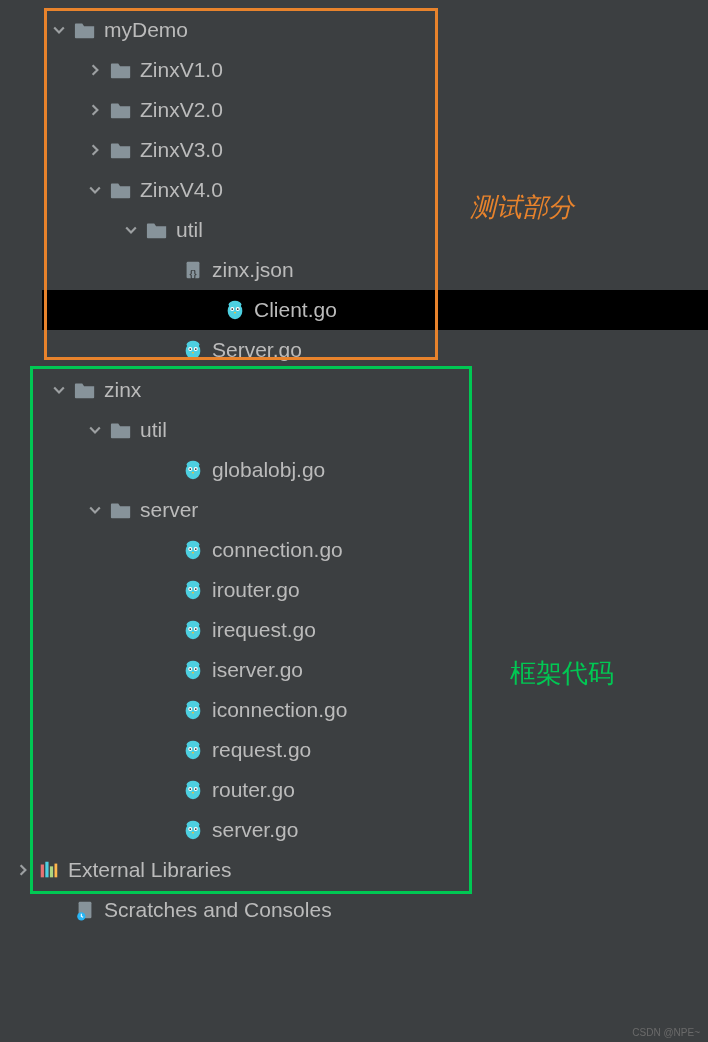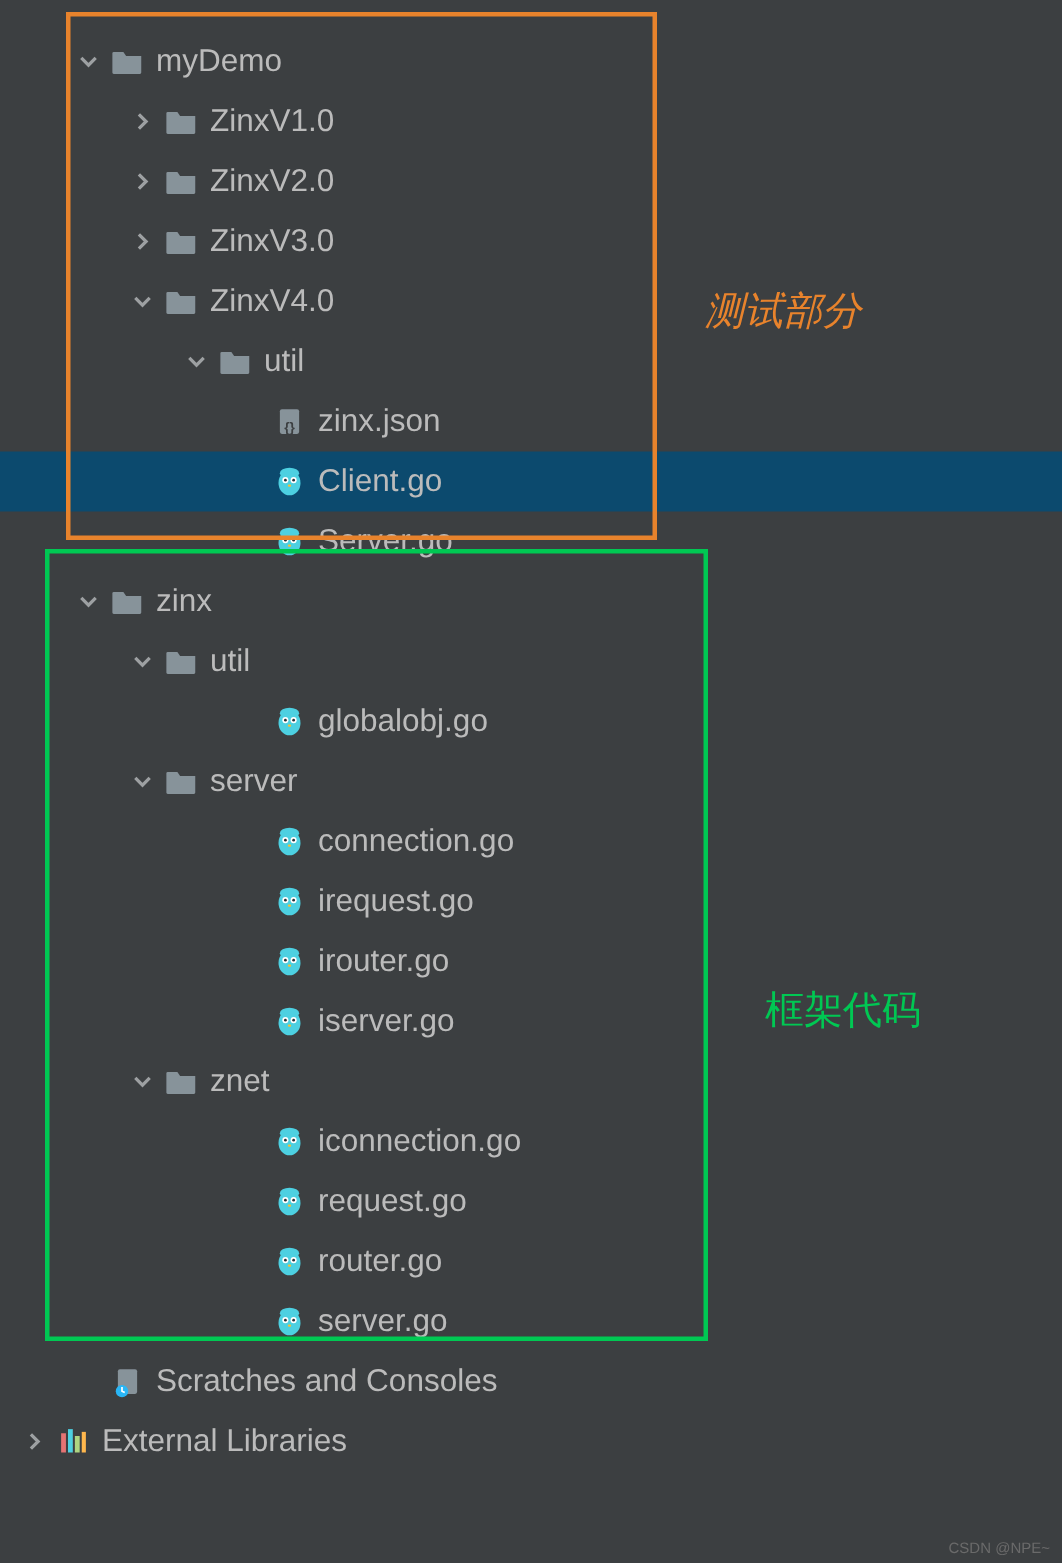--- a/index.html
+++ b/index.html
@@ -6,31 +6,32 @@
     body {
       background: #3c3f41;
       font-family: -apple-system, BlinkMacSystemFont, "Segoe UI", sans-serif;
       font-size: 21px;
       color: #bbbbbb;
       width: 708px;
       height: 1042px;
       overflow: hidden;
       position: relative;
     }
-    .tree { padding-top: 21px; }
+    .tree { padding-top: 10px; }
     .row {
       display: flex;
       align-items: center;
       height: 40px;
       padding-left: 12px;
       cursor: pointer;
       position: relative;
     }
     .row.selected {
-      background: #0c4a6e;
+      background: #000000;
+      margin-left: 42px;
     }
     .indent { display: inline-block; }
     .arrow {
       width: 22px;
       height: 22px;
       display: inline-flex;
       align-items: center;
       justify-content: center;
       color: #8c8c8c;
       font-size: 13px;
@@ -278,69 +279,55 @@
         <svg viewBox="0 0 24 24" width="22" height="22">
           <ellipse cx="12" cy="13" rx="8" ry="9" fill="#4dd0e1"></ellipse>
           <ellipse cx="12" cy="6" rx="7" ry="4" fill="#4dd0e1"></ellipse>
           <circle cx="9" cy="11" r="2.2" fill="#fff"></circle>
           <circle cx="15" cy="11" r="2.2" fill="#fff"></circle>
           <circle cx="9" cy="11" r="1" fill="#263238"></circle>
           <circle cx="15" cy="11" r="1" fill="#263238"></circle>
           <ellipse cx="12" cy="15" rx="1.2" ry="0.8" fill="#fbc02d"></ellipse>
         </svg>
       </span>
+      <span class="label">irouter.go</span>
+    </div>
+    <div class="row">
+      <span class="indent" style="width: 144px;"></span>
+      <span class="arrow spacer">&nbsp;</span>
+      <span class="icon">
+        <svg viewBox="0 0 24 24" width="22" height="22">
+          <ellipse cx="12" cy="13" rx="8" ry="9" fill="#4dd0e1"></ellipse>
+          <ellipse cx="12" cy="6" rx="7" ry="4" fill="#4dd0e1"></ellipse>
+          <circle cx="9" cy="11" r="2.2" fill="#fff"></circle>
+          <circle cx="15" cy="11" r="2.2" fill="#fff"></circle>
+          <circle cx="9" cy="11" r="1" fill="#263238"></circle>
+          <circle cx="15" cy="11" r="1" fill="#263238"></circle>
+          <ellipse cx="12" cy="15" rx="1.2" ry="0.8" fill="#fbc02d"></ellipse>
+        </svg>
+      </span>
       <span class="label">irequest.go</span>
     </div>
     <div class="row">
       <span class="indent" style="width: 144px;"></span>
       <span class="arrow spacer">&nbsp;</span>
       <span class="icon">
         <svg viewBox="0 0 24 24" width="22" height="22">
           <ellipse cx="12" cy="13" rx="8" ry="9" fill="#4dd0e1"></ellipse>
           <ellipse cx="12" cy="6" rx="7" ry="4" fill="#4dd0e1"></ellipse>
           <circle cx="9" cy="11" r="2.2" fill="#fff"></circle>
           <circle cx="15" cy="11" r="2.2" fill="#fff"></circle>
           <circle cx="9" cy="11" r="1" fill="#263238"></circle>
           <circle cx="15" cy="11" r="1" fill="#263238"></circle>
           <ellipse cx="12" cy="15" rx="1.2" ry="0.8" fill="#fbc02d"></ellipse>
         </svg>
       </span>
-      <span class="label">irouter.go</span>
-    </div>
-    <div class="row">
-      <span class="indent" style="width: 144px;"></span>
-      <span class="arrow spacer">&nbsp;</span>
-      <span class="icon">
-        <svg viewBox="0 0 24 24" width="22" height="22">
-          <ellipse cx="12" cy="13" rx="8" ry="9" fill="#4dd0e1"></ellipse>
-          <ellipse cx="12" cy="6" rx="7" ry="4" fill="#4dd0e1"></ellipse>
-          <circle cx="9" cy="11" r="2.2" fill="#fff"></circle>
-          <circle cx="15" cy="11" r="2.2" fill="#fff"></circle>
-          <circle cx="9" cy="11" r="1" fill="#263238"></circle>
-          <circle cx="15" cy="11" r="1" fill="#263238"></circle>
-          <ellipse cx="12" cy="15" rx="1.2" ry="0.8" fill="#fbc02d"></ellipse>
-        </svg>
-      </span>
       <span class="label">iserver.go</span>
     </div>
     <div class="row">
-      <span class="indent" style="width: 72px;"></span>
-      <span class="arrow">
-        <svg width="12" height="12" viewBox="0 0 10 10">
-          <path d="M1 3l4 4 4-4" stroke="#9da0a2" stroke-width="1.8" fill="none"></path>
-        </svg>
-      </span>
-      <span class="icon folder-icon">
-        <svg viewBox="0 0 24 20">
-          <path fill="#87939a" d="M2 3h7l2 3h11v12a1 1 0 0 1-1 1H2a1 1 0 0 1-1-1V4a1 1 0 0 1 1-1z"></path>
-        </svg>
-      </span>
-      <span class="label">znet</span>
-    </div>
-    <div class="row">
       <span class="indent" style="width: 144px;"></span>
       <span class="arrow spacer">&nbsp;</span>
       <span class="icon">
         <svg viewBox="0 0 24 24" width="22" height="22">
           <ellipse cx="12" cy="13" rx="8" ry="9" fill="#4dd0e1"></ellipse>
           <ellipse cx="12" cy="6" rx="7" ry="4" fill="#4dd0e1"></ellipse>
           <circle cx="9" cy="11" r="2.2" fill="#fff"></circle>
           <circle cx="15" cy="11" r="2.2" fill="#fff"></circle>
           <circle cx="9" cy="11" r="1" fill="#263238"></circle>
           <circle cx="15" cy="11" r="1" fill="#263238"></circle>
@@ -389,49 +376,49 @@
           <ellipse cx="12" cy="13" rx="8" ry="9" fill="#4dd0e1"></ellipse>
           <ellipse cx="12" cy="6" rx="7" ry="4" fill="#4dd0e1"></ellipse>
           <circle cx="9" cy="11" r="2.2" fill="#fff"></circle>
           <circle cx="15" cy="11" r="2.2" fill="#fff"></circle>
           <circle cx="9" cy="11" r="1" fill="#263238"></circle>
           <circle cx="15" cy="11" r="1" fill="#263238"></circle>
           <ellipse cx="12" cy="15" rx="1.2" ry="0.8" fill="#fbc02d"></ellipse>
         </svg>
       </span>
       <span class="label">server.go</span>
-    </div>
-    <div class="row">
-      <span class="indent" style="width: 36px;"></span>
-      <span class="arrow spacer">&nbsp;</span>
-      <span class="icon">
-        <svg viewBox="0 0 24 24" width="22" height="22">
-          <rect x="5" y="3" width="14" height="18" rx="1.5" fill="#87939a"></rect>
-          <circle cx="8" cy="19" r="4.5" fill="#29b6f6"></circle>
-          <path d="M8 16v3l2 1" stroke="#fff" stroke-width="1.2" fill="none"></path>
-        </svg>
-      </span>
-      <span class="label">Scratches and Consoles</span>
     </div>
     <div class="row">
       <span class="indent" style="width: 0px;"></span>
       <span class="arrow">
         <svg width="12" height="12" viewBox="0 0 10 10">
           <path d="M3 1l4 4-4 4" stroke="#9da0a2" stroke-width="1.8" fill="none"></path>
         </svg>
       </span>
       <span class="icon">
         <svg viewBox="0 0 24 24" width="22" height="22">
           <rect x="3" y="6" width="3.5" height="14" fill="#e57373"></rect>
           <rect x="8" y="3" width="3.5" height="17" fill="#4dd0e1"></rect>
           <rect x="13" y="8" width="3.5" height="12" fill="#aed581"></rect>
           <rect x="18" y="5" width="3" height="15" fill="#ffb74d"></rect>
         </svg>
       </span>
       <span class="label">External Libraries</span>
+    </div>
+    <div class="row">
+      <span class="indent" style="width: 36px;"></span>
+      <span class="arrow spacer">&nbsp;</span>
+      <span class="icon">
+        <svg viewBox="0 0 24 24" width="22" height="22">
+          <rect x="5" y="3" width="14" height="18" rx="1.5" fill="#87939a"></rect>
+          <circle cx="8" cy="19" r="4.5" fill="#29b6f6"></circle>
+          <path d="M8 16v3l2 1" stroke="#fff" stroke-width="1.2" fill="none"></path>
+        </svg>
+      </span>
+      <span class="label">Scratches and Consoles</span>
     </div>
   </div>
 
 <div class="annotation" id="ann1" style="border-color: rgb(232, 131, 44); top: 8px; left: 44px; width: 394px; height: 352px;"></div>
 <div class="annotation-label" id="annl1" style="color: rgb(232, 131, 44); top: 190px; left: 470px; font-style: italic;">测试部分</div>
 <div class="annotation" id="ann2" style="border-color: rgb(0, 200, 83); top: 366px; left: 30px; width: 442px; height: 528px;"></div>
 <div class="annotation-label" id="annl2" style="color: rgb(0, 200, 83); top: 656px; left: 510px;">框架代码</div>
 
 <div class="watermark">CSDN @NPE~</div>
 

